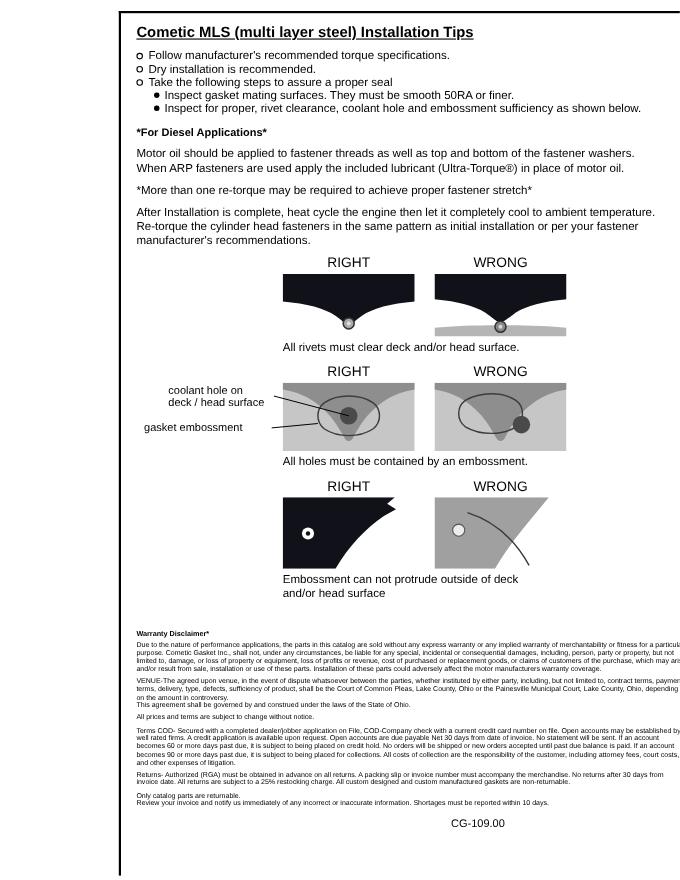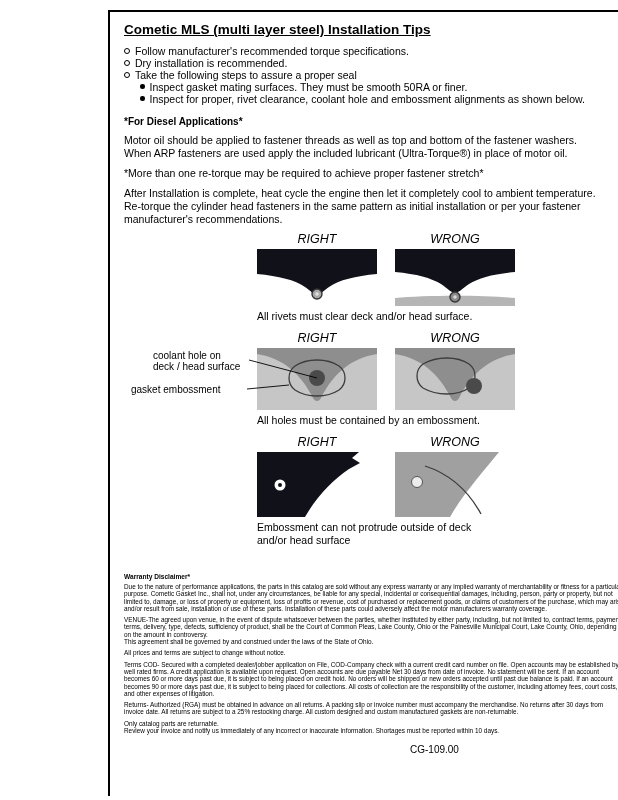--- a/index.html
+++ b/index.html
@@ -30,21 +30,21 @@
   .sub-list{margin-left:16px;}
   .tip .b-fill{
     flex:0 0 auto;width:4.5px;height:4.5px;background:#000;border-radius:50%;
     margin:3px 5px 0 0;
   }
   .diesel-heading{font-size:10px;font-weight:bold;margin:11px 0 0 0;}
   .para{font-size:10.5px;line-height:13px;margin:7px 0 0 0;width:480px;}
 
   .diagrams{margin-top:6px;}
   .dia-row{margin-left:133px;width:258px;position:relative;}
-  .dia-headers{display:flex;gap:18px;margin-bottom:2px;font-style:italic;}
+  .dia-headers{display:flex;gap:18px;margin-bottom:2px;}
   .dia-headers span{display:block;width:120px;text-align:center;font-size:12.5px;line-height:15px;}
   .dia-images{display:flex;gap:18px;position:relative;justify-content:center;}
   .dia-img{display:block;}
   .dia-caption{font-size:10.5px;line-height:13px;margin:4px 0 8px 0;white-space:pre-line;}
 
   .annot{position:absolute;font-size:10px;line-height:11px;white-space:pre-line;}
   .annot-coolant{left:-104px;top:2px;width:96px;}
   .annot-emboss{left:-126px;top:36px;width:116px;}
   .leader-svg{position:absolute;left:-32px;top:0;width:100px;height:62px;overflow:visible;pointer-events:none;}
 
@@ -78,21 +78,21 @@
         <span class="b-open"></span>
         <span>Take the following steps to assure a proper seal</span>
       </div>
       <div class="sub-list">
         <div class="tip">
           <span class="b-fill"></span>
           <span>Inspect gasket mating surfaces.  They must be smooth 50RA or finer.</span>
         </div>
         <div class="tip">
           <span class="b-fill"></span>
-          <span>Inspect for proper, rivet clearance, coolant hole and embossment alignments as shown below.</span>
+          <span>Inspect for proper, rivet clearance, coolant hole and embossment sufficiency as shown below.</span>
         </div>
       </div>
     </div>
 
     <div class="diesel-heading">*For Diesel Applications*</div>
     <div class="para">Motor oil should be applied to fastener threads as well as top and bottom of the fastener washers. When ARP fasteners are used apply the included lubricant (Ultra-Torque®) in place of motor oil.</div>
     <div class="para">*More than one re-torque may be required to achieve proper fastener stretch*</div>
     <div class="para">After Installation is complete, heat cycle the engine then let it completely cool to ambient temperature. Re-torque the cylinder head fasteners in the same pattern as initial installation or per your fastener manufacturer's recommendations.</div>
 
     <div class="diagrams">

